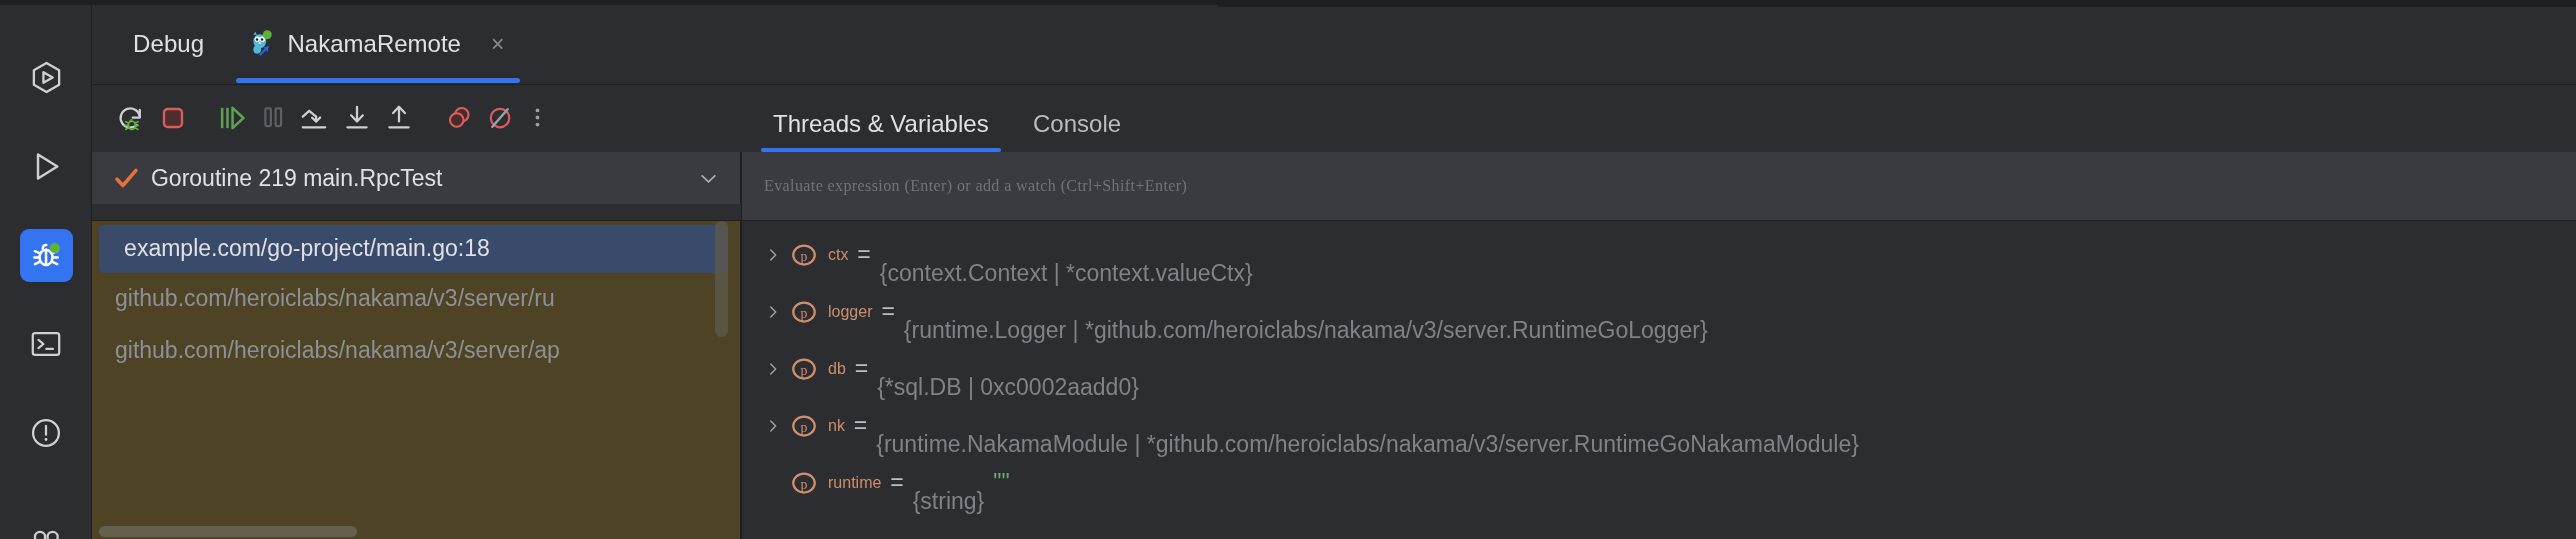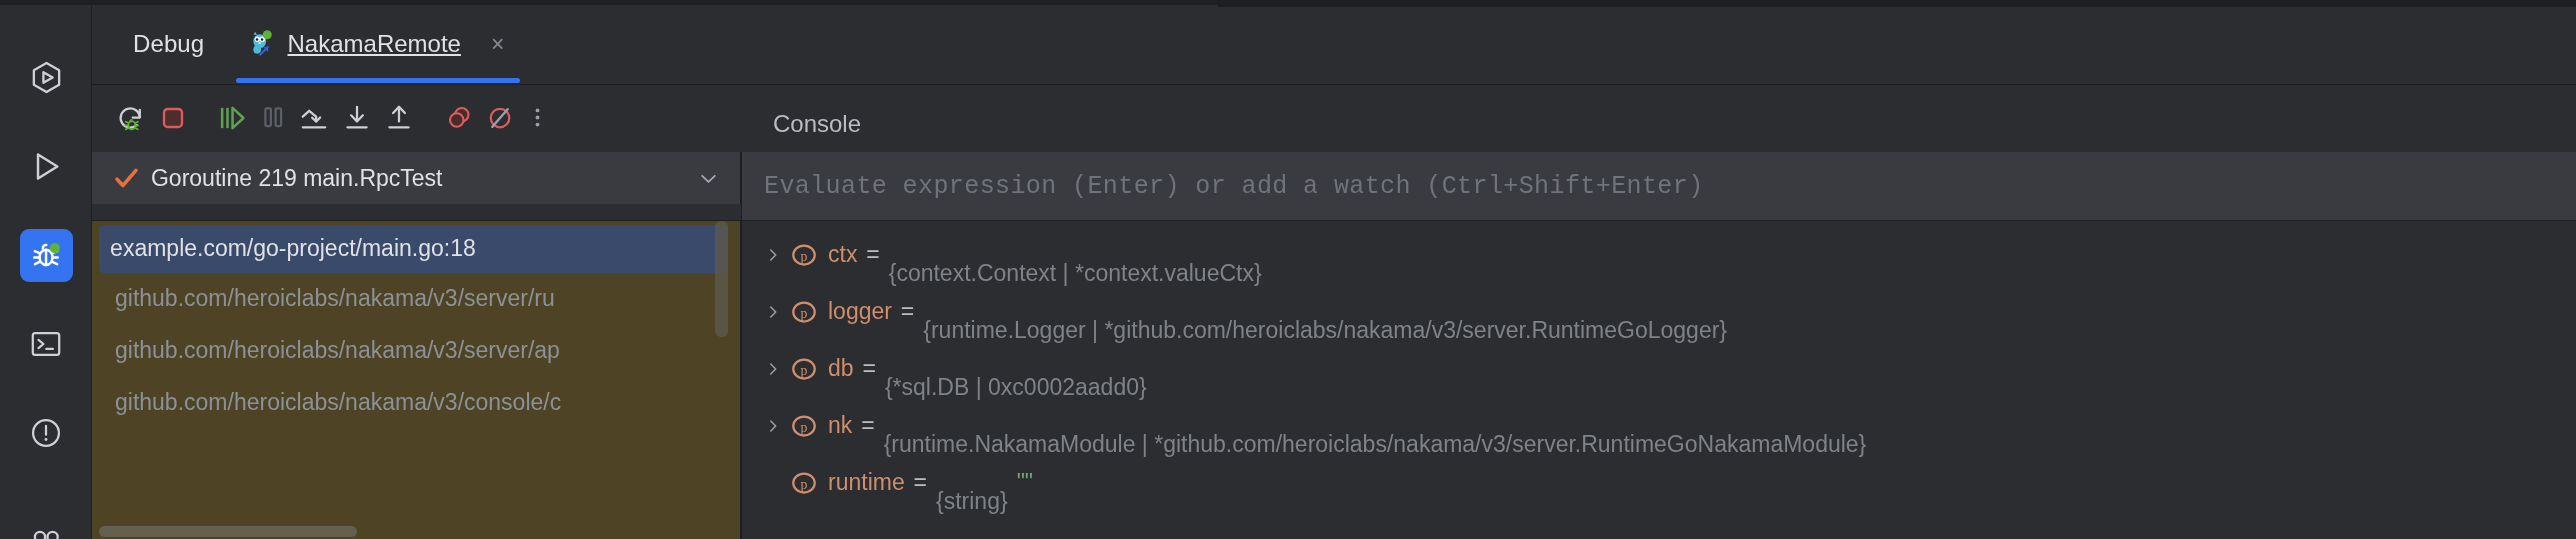--- a/index.html
+++ b/index.html
@@ -78,21 +78,20 @@
     display: flex; align-items: center;
     gap: 10.7px;
     padding: 0 19.6px;
     height: 78px;
     position: relative;
   }
   .tab-run-label {
     font-size: 24px;
     color: #dfe1e5;
     white-space: nowrap;
-    text-decoration: underline;
   }
   .tab-underline {
     position: absolute;
     left: 9px; right: 9px; bottom: 0;
     height: 5.3px;
     background: #3574f0;
     border-radius: 2.7px;
   }
   .tab-close {
     font-size: 23px;
@@ -174,22 +173,22 @@
   .chev { width: 23px; height: 23px; flex: 0 0 23px; opacity: .85; }
 
   .evalrow {
     position: absolute; top: 152px; left: 649px; right: 0;
     height: 68px;
     background: #393b40;
     display: flex; align-items: center;
     padding-left: 23px;
   }
   .eval-ph {
-    font-family: Liberation Mono, monospace;
-    font-size: 25px;
+    font-family: Liberation Serif, serif;
+    font-size: 16px;
     color: #6f737a;
     white-space: nowrap;
     letter-spacing: 0.4px;
   }
 
   
   .frames {
     position: absolute; top: 221px; left: 0;
     width: 649px; bottom: 0;
     background: #4e4425;
@@ -203,21 +202,21 @@
     font-size: 23px;
     color: #8d9096;
     white-space: nowrap;
     overflow: hidden;
   }
   .frame-row.current {
     background: #3a4a6b;
     color: #dfe1e5;
     margin: 0 12.4px 0 7.1px;
     border-radius: 4.4px;
-    padding-left: 11px;
+    padding-left: 25px;
     height: 48px;
   }
   .frames-top-pad { height: 3.6px; }
   .frames-scroll {
     position: absolute;
     top: 0; right: 12.4px;
     width: 12.4px; height: 116px;
     background: #5f5a4c;
     border-radius: 6.2px;
     opacity: .75;
@@ -246,21 +245,21 @@
   }
   .var-chev {
     width: 32px; flex: 0 0 32px;
     display: flex; align-items: center; justify-content: center;
   }
   .var-icon {
     width: 30px; height: 30px; flex: 0 0 30px;
     margin-right: 9px;
   }
   .var-name {
-    font-size: 23px;
+    font-size: 16px;
     color: #cf8e6d;
     margin-right: 5.3px;
   }
   .var-eq {
     font-size: 23px;
     color: #bcbec4;
     margin: 0 9px 0 3.6px;
   }
   .var-val {
     font-size: 23px;
@@ -474,20 +473,23 @@
       <div class="tool-btn">
         <svg width="25" height="27" viewBox="0 0 24 24" fill="#9aa0a6">
           <circle cx="12" cy="5.2" r="1.85"></circle>
           <circle cx="12" cy="12" r="1.85"></circle>
           <circle cx="12" cy="18.8" r="1.85"></circle>
         </svg>
       </div>
     </div>
 
     <div class="rtabs">
+      <div class="rtab active">
+        <span>Threads &amp; Variables</span>
+      </div>
       <div class="rtab">
         <span>Console</span>
       </div>
     </div>
 
     <div class="selrow">
       <span class="check">
         <svg width="27" height="27" viewBox="0 0 24 24" fill="none" stroke="#e8703a" stroke-width="3.2" stroke-linecap="round" stroke-linejoin="round">
           <path d="M3.6 12.6 L8.8 18.2 L20.4 4.8"></path>
         </svg>
@@ -510,23 +512,20 @@
       <div class="frames-top-pad"></div>
 
       <div class="frame-row current">
         <span>example.com/go-project/main.go:18</span>
       </div>
       <div class="frame-row">
         <span>github.com/heroiclabs/nakama/v3/server/ru</span>
       </div>
       <div class="frame-row">
         <span>github.com/heroiclabs/nakama/v3/server/ap</span>
-      </div>
-      <div class="frame-row">
-        <span>github.com/heroiclabs/nakama/v3/console/c</span>
       </div>
 
       <div class="frames-scroll"></div>
       <div class="frames-hscroll"></div>
     </div>
 
     <div class="vdiv"></div>
 
     <div class="vars">
 

